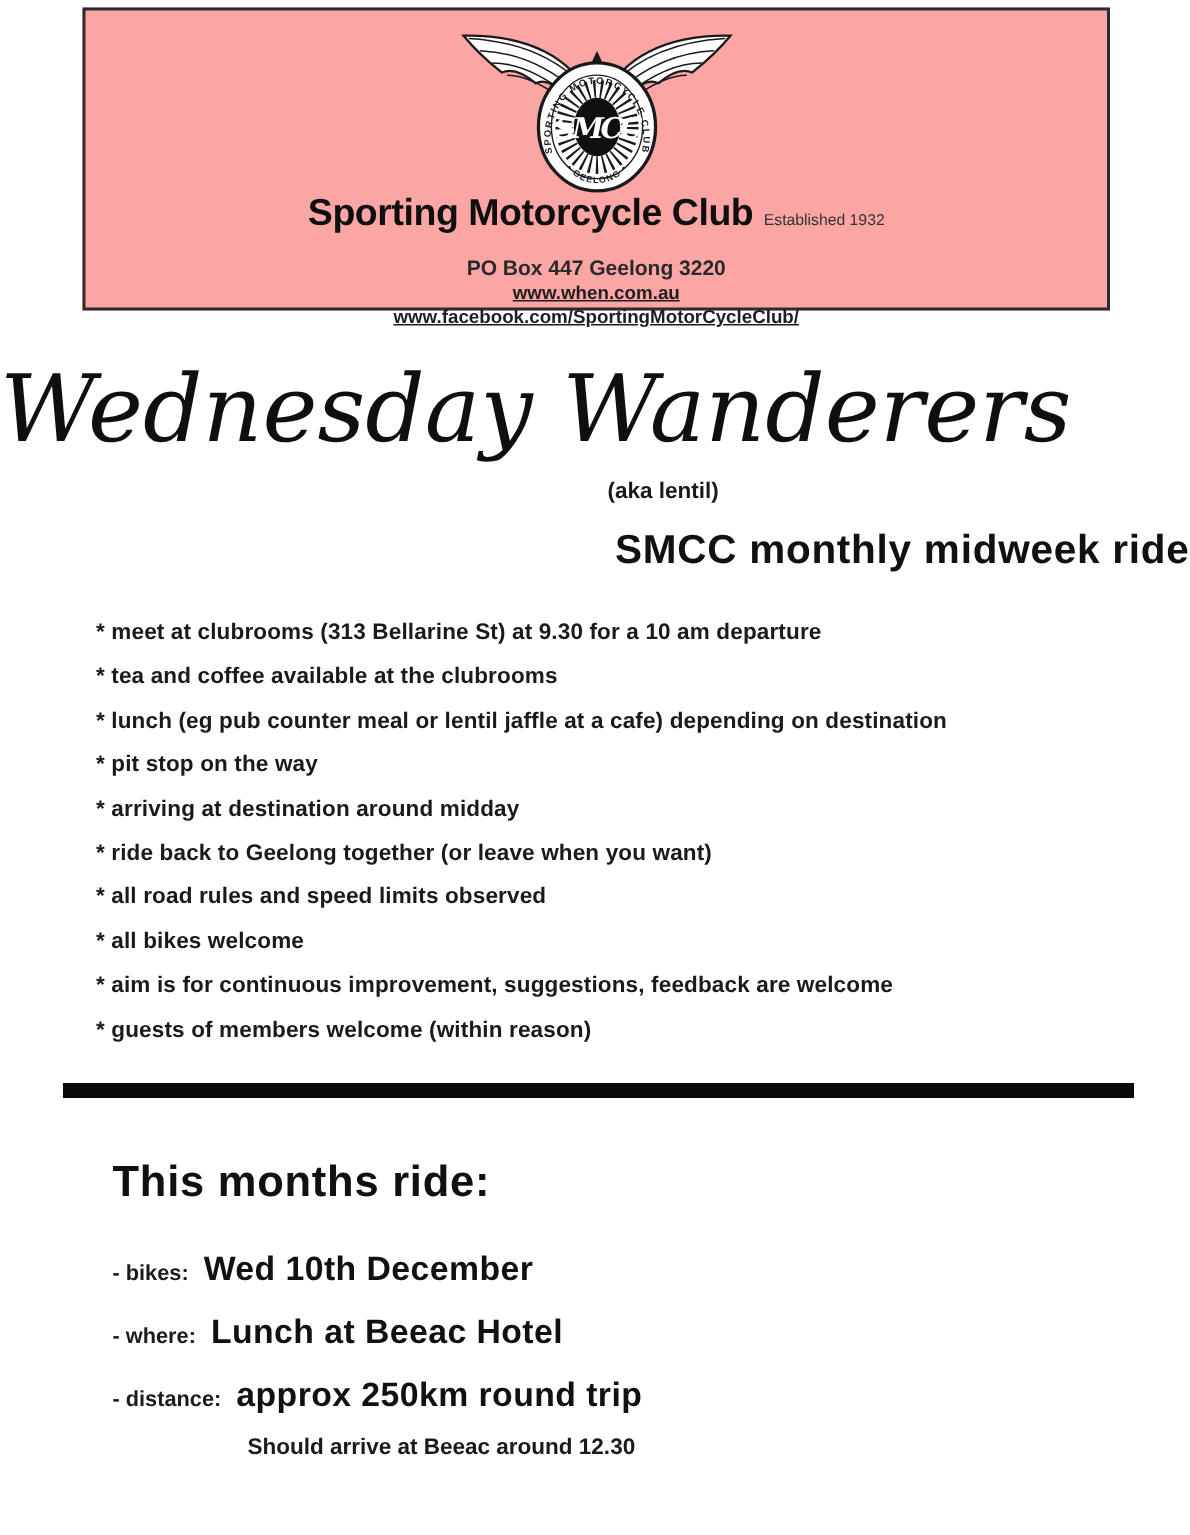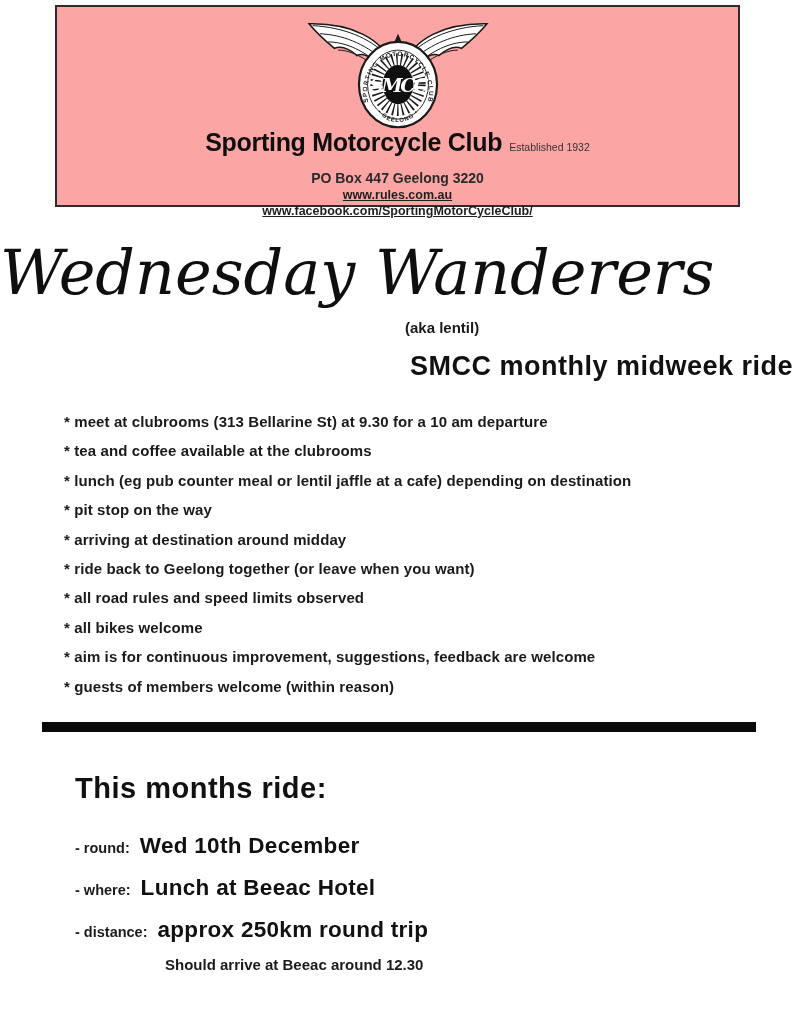--- a/index.html
+++ b/index.html
@@ -98,21 +98,21 @@
       <text font-size="6.5" font-weight="bold" fill="#1a1a1a" letter-spacing="1" font-family="Liberation Sans, sans-serif">
         <textPath href="#rimBottom" startOffset="50%" text-anchor="middle">• GEELONG •</textPath>
       </text>
     </svg>
 
     <div class="club-line">
       <span class="club-name">Sporting Motorcycle Club</span>
       <span class="est">Established 1932</span>
     </div>
     <div class="pobox">PO Box 447 Geelong 3220</div>
-    <a class="link">www.rules.com.au</a>
+    <a class="link">www.when.com.au</a>
     <a class="link">www.facebook.com/SportingMotorCycleClub/</a>
   </div>
 
   <div class="script-title">Wednesday Wanderers</div>
   <div class="aka">(aka lentil)</div>
   <h2 class="midweek">SMCC monthly midweek ride</h2>
 
   <div class="bullets">
     <div>* meet at clubrooms (313 Bellarine St) at 9.30 for a 10 am departure</div>
     <div>* tea and coffee available at the clubrooms</div>
@@ -124,21 +124,21 @@
     <div>* all bikes welcome</div>
     <div>* aim is for continuous improvement, suggestions, feedback are welcome</div>
     <div>* guests of members welcome (within reason)</div>
   </div>
 
   <div class="rule"></div>
 
   <div class="ride-heading">This months ride:</div>
 
   <div class="ride-row row-when">
-    <span class="label">- round:</span>
+    <span class="label">- bikes:</span>
     <span class="value">Wed 10th December</span>
   </div>
   <div class="ride-row row-where">
     <span class="label">- where:</span>
     <span class="value">Lunch at Beeac Hotel</span>
   </div>
   <div class="ride-row row-distance">
     <span class="label">- distance:</span>
     <span class="value">approx 250km round trip</span>
   </div>

